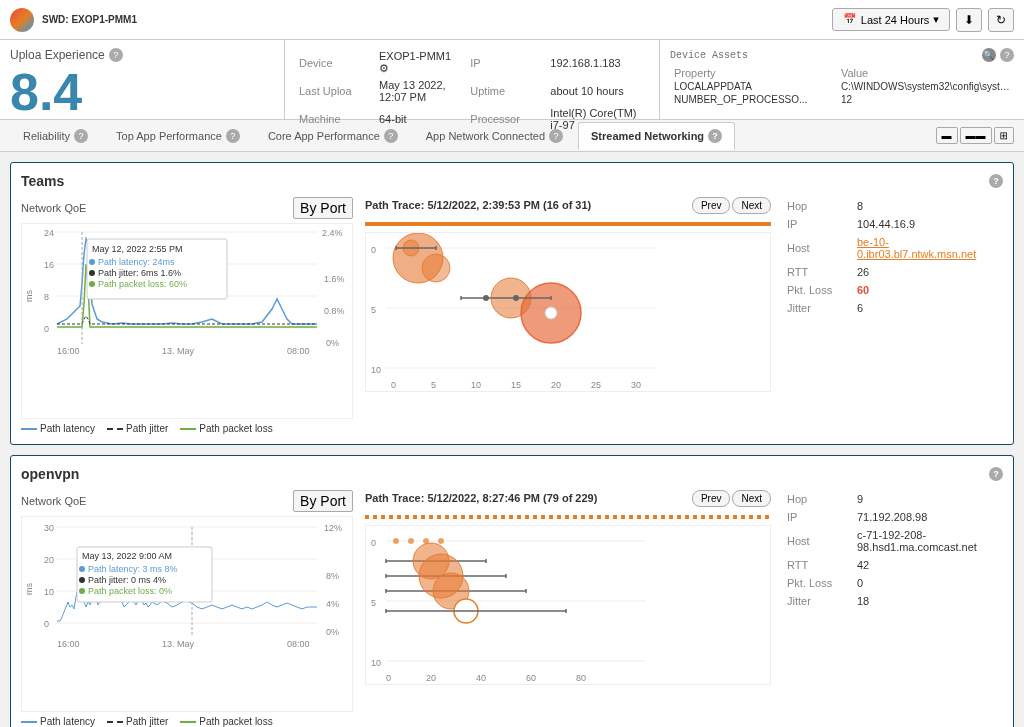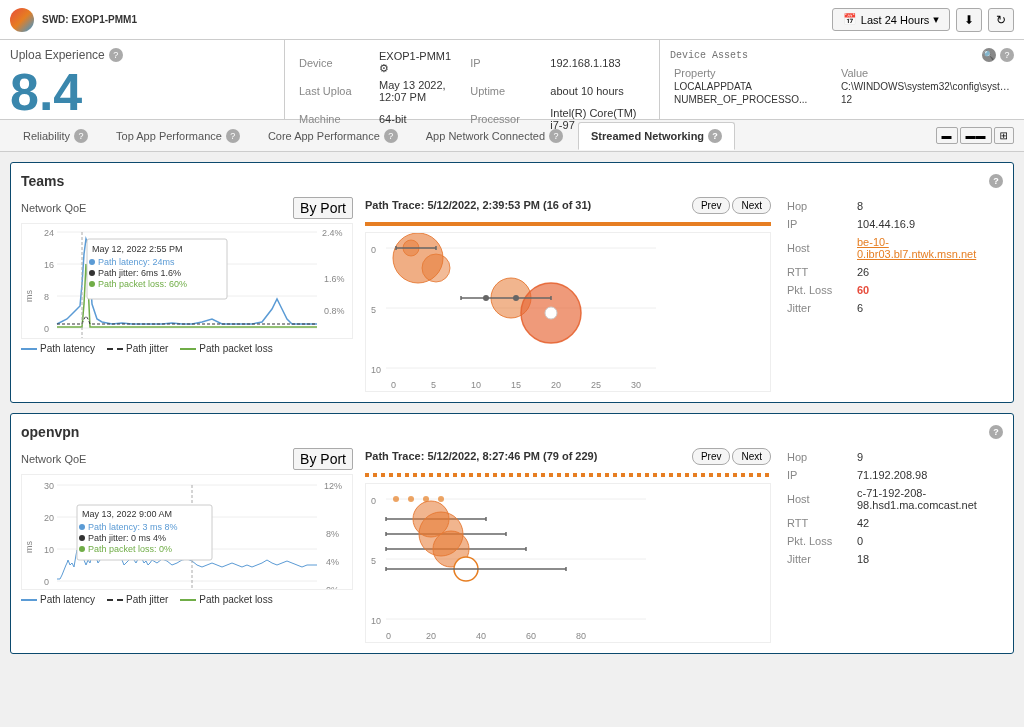--- a/index.html
+++ b/index.html
@@ -44,21 +44,21 @@
 
     
     .section { background: #fff; border: 1px solid #0c4a6e; border-radius: 3px; margin-bottom: 10px; padding: 10px; }
     .section-title { font-size: 14px; font-weight: bold; color: #333; margin-bottom: 8px; display: flex; align-items: center; justify-content: space-between; }
 
     
     .section-body { display: flex; gap: 12px; }
     .network-qoe { flex: 0 0 330px; }
     .network-qoe-title { font-size: 11px; color: #555; margin-bottom: 4px; display: flex; align-items: center; justify-content: space-between; }
     .by-port-btn { border: 1px solid #aaa; background: #f5f5f5; padding: 2px 6px; font-size: 14px; cursor: pointer; border-radius: 2px; }
-    .chart-area { height: 116px; border: 1px solid #eee; position: relative; background: #fff; overflow: hidden; }
+    .chart-area { height: 196px; border: 1px solid #eee; position: relative; background: #fff; overflow: hidden; }
     .chart-legend { display: flex; gap: 12px; margin-top: 4px; font-size: 10px; }
     .legend-item { display: flex; align-items: center; gap: 3px; }
     .legend-line { width: 16px; height: 2px; }
     .legend-dashed { width: 16px; height: 0; border-top: 2px dashed #333; }
 
     .path-trace { flex: 1; }
     .path-trace-title { font-size: 11px; margin-bottom: 6px; }
     .path-trace-title span { font-weight: bold; }
     .path-chart { height: 160px; border: 1px solid #eee; background: #fff; position: relative; overflow: hidden; }
 

